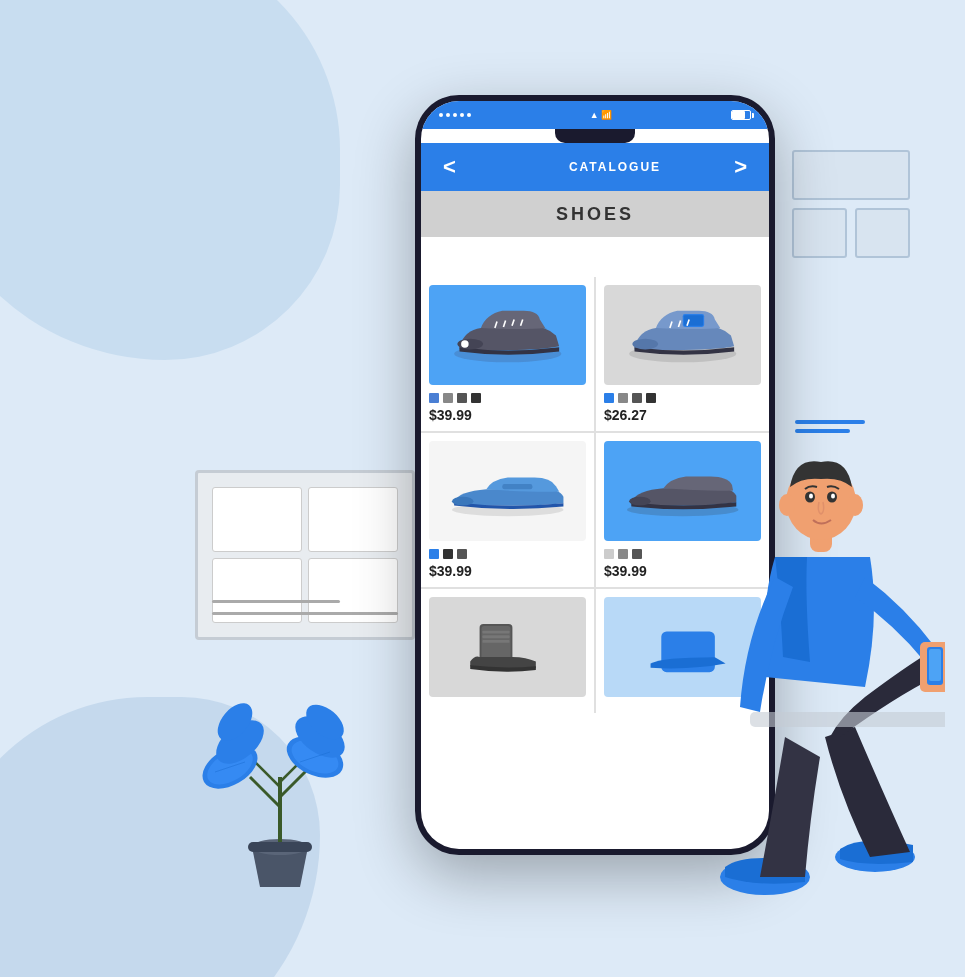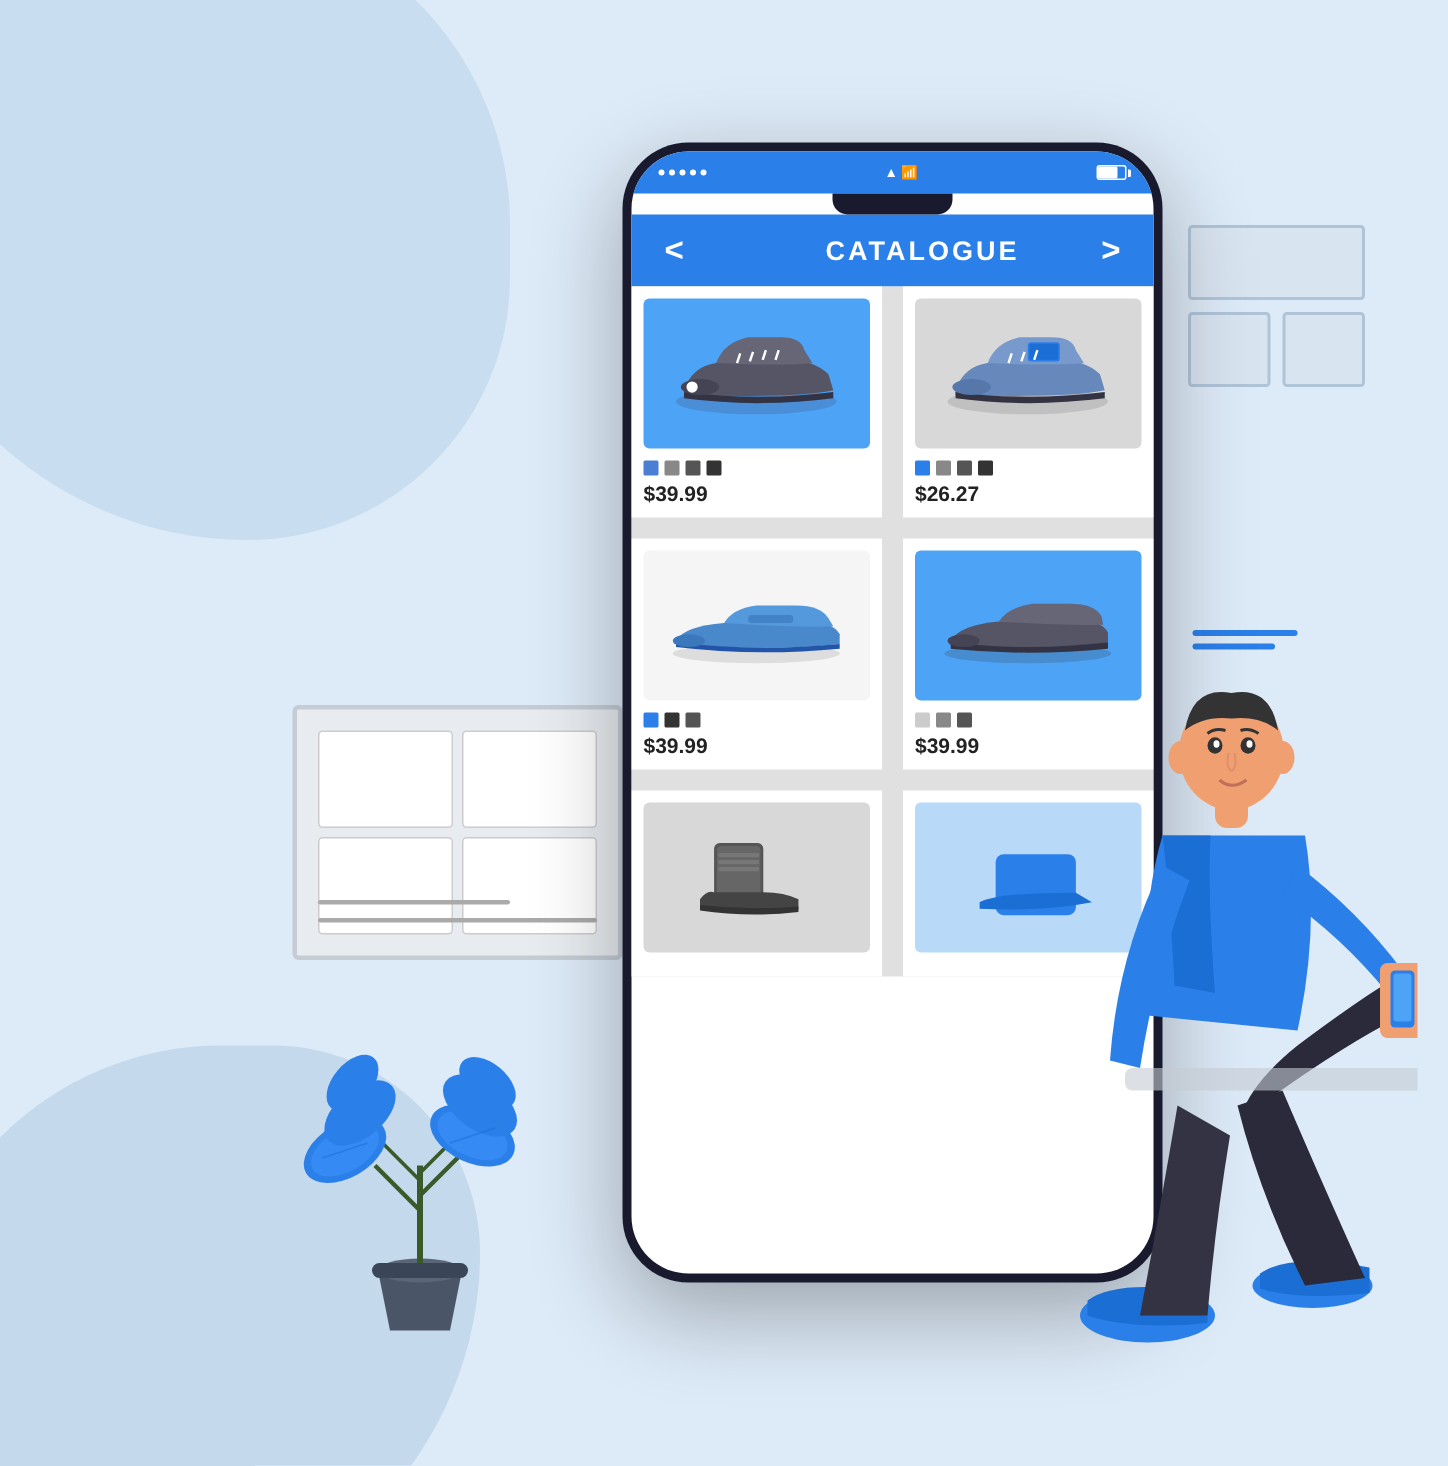--- a/index.html
+++ b/index.html
@@ -129,21 +129,21 @@
       margin-top: 14px;
     }
     .nav-arrow {
       color: white;
       font-size: 22px;
       font-weight: bold;
       cursor: pointer;
     }
     .nav-title {
       color: white;
-      font-size: 18px;
+      font-size: 12px;
       font-weight: bold;
       letter-spacing: 2px;
       margin-left: 40px;
     }
 
     
     .category-header {
       background: #d0d0d0;
       height: 46px;
       display: flex;
@@ -154,22 +154,23 @@
       font-size: 18px;
       font-weight: bold;
       letter-spacing: 3px;
       color: #333;
     }
 
     
     .product-grid {
       display: grid;
       grid-template-columns: 1fr 1fr;
-      gap: 14px;
+      gap: 2px;
       background: #e0e0e0;
+      margin-top: 40px;
     }
 
     .product-card {
       background: white;
       padding: 8px;
       display: flex;
       flex-direction: column;
     }
 
     .product-image {
@@ -357,20 +358,23 @@
       </div>
 
       <div class="notch"></div>
 
       <div class="nav-bar">
         <span class="nav-arrow">&lt;</span>
         <span class="nav-title">CATALOGUE</span>
         <span class="nav-arrow">&gt;</span>
       </div>
 
+      <div class="category-header">
+        <span class="category-title">SHOES</span>
+      </div>
 
       <div class="product-grid">
 
         <div class="product-card">
           <div class="product-image blue-bg">
             <svg class="shoe-svg" viewBox="0 0 120 70">
 
               <ellipse cx="60" cy="52" rx="50" ry="8" fill="#3a3a5c" opacity="0.2"></ellipse>
               <path d="M15 45 Q20 30 35 28 L75 26 Q95 25 105 35 L108 45 Q85 50 15 48 Z" fill="#555566"></path>
               <path d="M35 28 Q40 15 55 12 L75 12 Q88 12 90 20 L95 28 Q75 30 35 28 Z" fill="#666677"></path>

